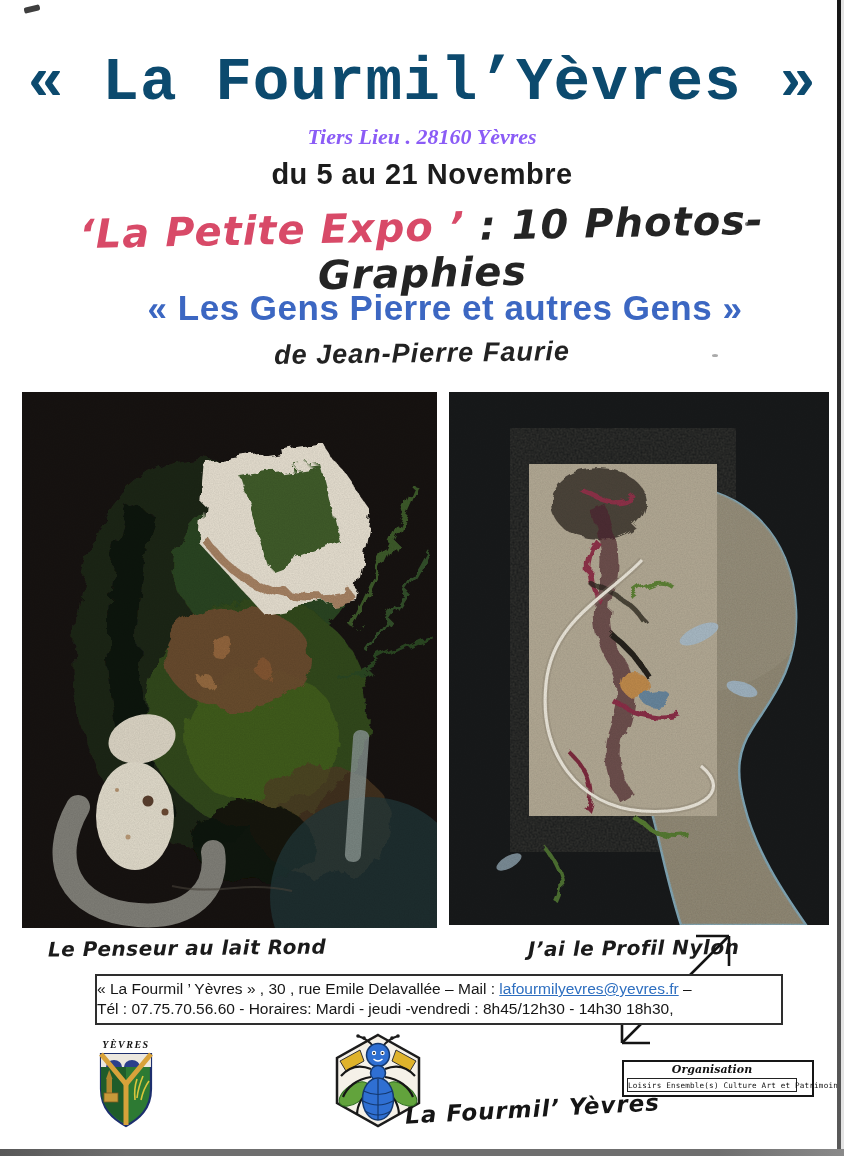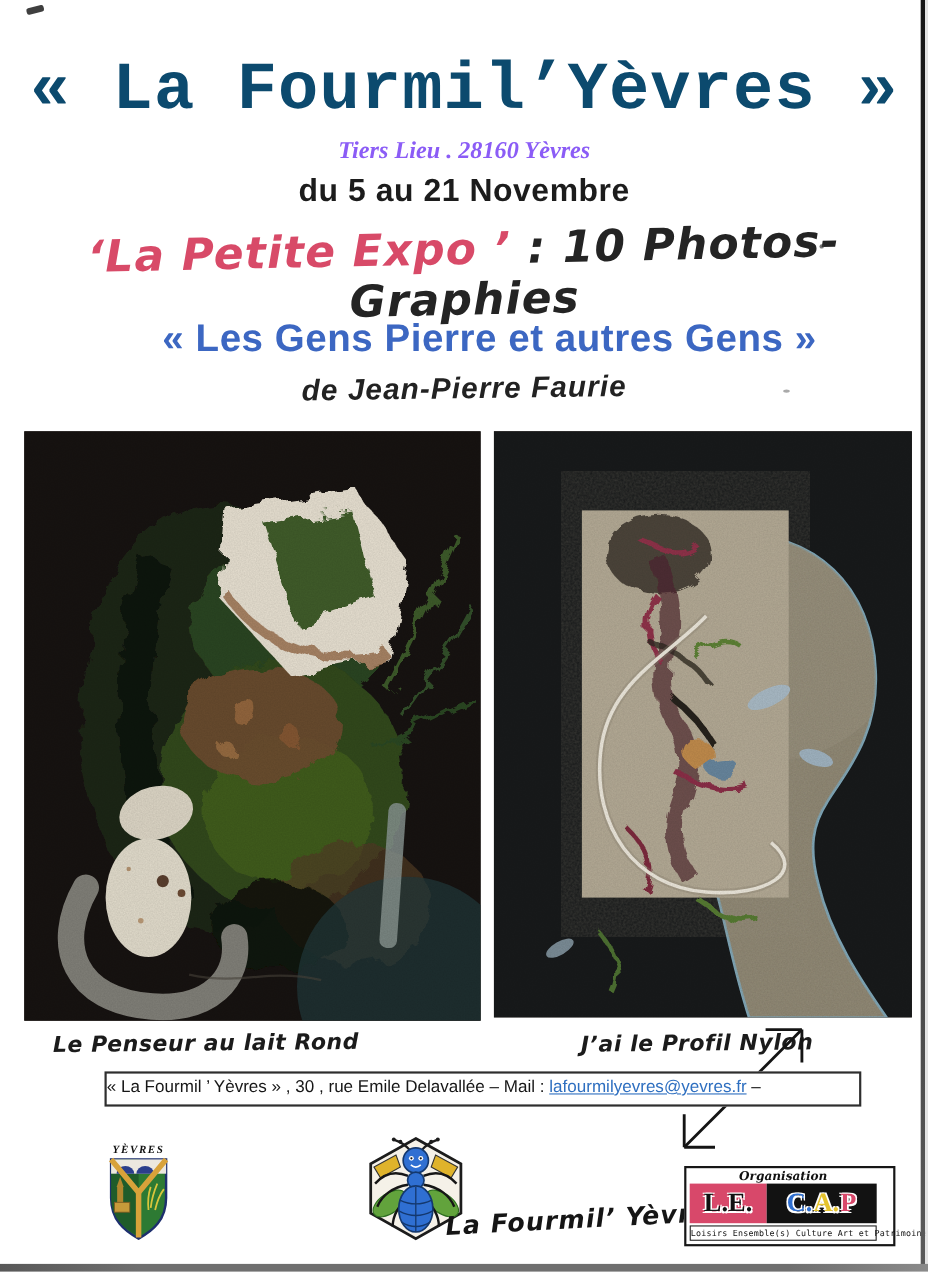--- a/index.html
+++ b/index.html
@@ -234,20 +234,21 @@
 <svg class="abs arrow-overlay" viewBox="0 0 200 150">
   <g stroke="#141414" stroke-width="2.6" fill="none">
     <path d="M32,125 L139,18"></path>
     <path d="M139,18 H106 M139,18 V48"></path>
     <path d="M32,125 H60 M32,125 V95"></path>
   </g>
 </svg>
 
 <div class="abs contact-box">
   <div><span>« La Fourmil ’ Yèvres » , 30 , rue Emile Delavallée – Mail : </span><a href="#">lafourmilyevres@yevres.fr</a><span> –</span></div>
+  <div>Tél : 07.75.70.56.60 - Horaires: Mardi - jeudi -vendredi : 8h45/12h30 - 14h30 18h30,</div>
 </div>
 
 <svg class="abs coat" viewBox="0 0 66 94">
   <text x="33" y="10" text-anchor="middle" font-family="Liberation Serif, serif" font-style="italic" font-weight="bold" font-size="10" letter-spacing="1.5" fill="#111">YÈVRES</text>
   <path d="M8,16 H58 V51 C58,71 46,81 33,88 C20,81 8,71 8,51 Z" fill="#2d7a33" stroke="#1d2f6e" stroke-width="2.2"></path>
   <path d="M8,16 H33 V86 C21,80 8,69 8,51 Z" fill="#1f5c2a"></path>
   <rect x="8" y="16" width="50" height="13" fill="#ece8df"></rect>
   <path d="M13,29 a8,7 0 0 1 16,0 Z" fill="#2b3f8c"></path>
   <path d="M31,29 a8,7 0 0 1 16,0 Z" fill="#2b3f8c"></path>
   <g stroke="#d8a23a" stroke-width="5" fill="none">
@@ -305,30 +306,20 @@
     <path d="M33.5,61 q14.5,7 29,0" stroke="#14386e" stroke-width="1.2" fill="none"></path>
     <path d="M33,71 q15,8 30,0" stroke="#14386e" stroke-width="1.2" fill="none"></path>
     <path d="M35,81 q13,8 26,0" stroke="#14386e" stroke-width="1.2" fill="none"></path>
   </g>
 </svg>
 
 <div class="abs ant-label">La Fourmil’ Yèvres</div>
 
 <div class="abs lecap">
   <div class="lecap-org">Organisation</div>
-  <div class="lecap-band">
-    <div class="lecap-left">
-        <span class="lecap-le">L.E.</span>
-      </div>
-    <div class="lecap-right">
-      <span class="lecap-c">C.</span>
-      <span class="lecap-a">A.</span>
-      <span class="lecap-p">P</span>
-    </div>
-  </div>
   <div class="lecap-tagline">Loisirs Ensemble(s) Culture Art et Patrimoine</div>
 </div>
 
 <div class="abs scribble"></div>
 <div class="abs speck1"></div>
 <div class="abs speck2"></div>
 <div class="abs edge-right"></div>
 <div class="abs edge-right-light"></div>
 <div class="abs edge-bottom"></div>
 

